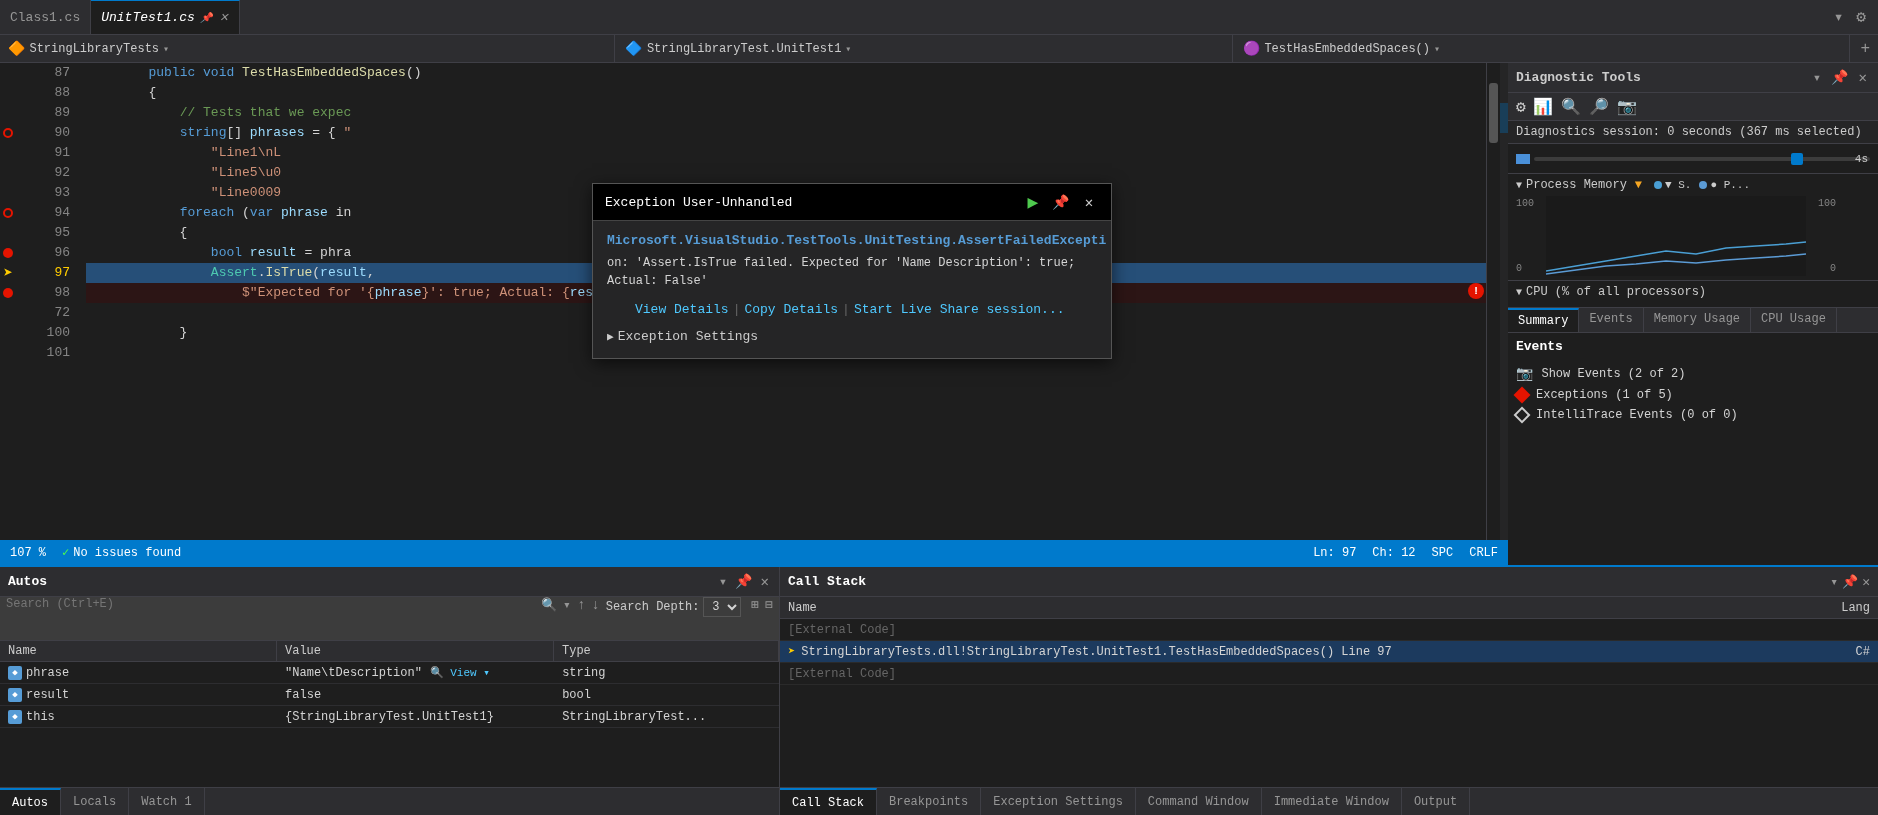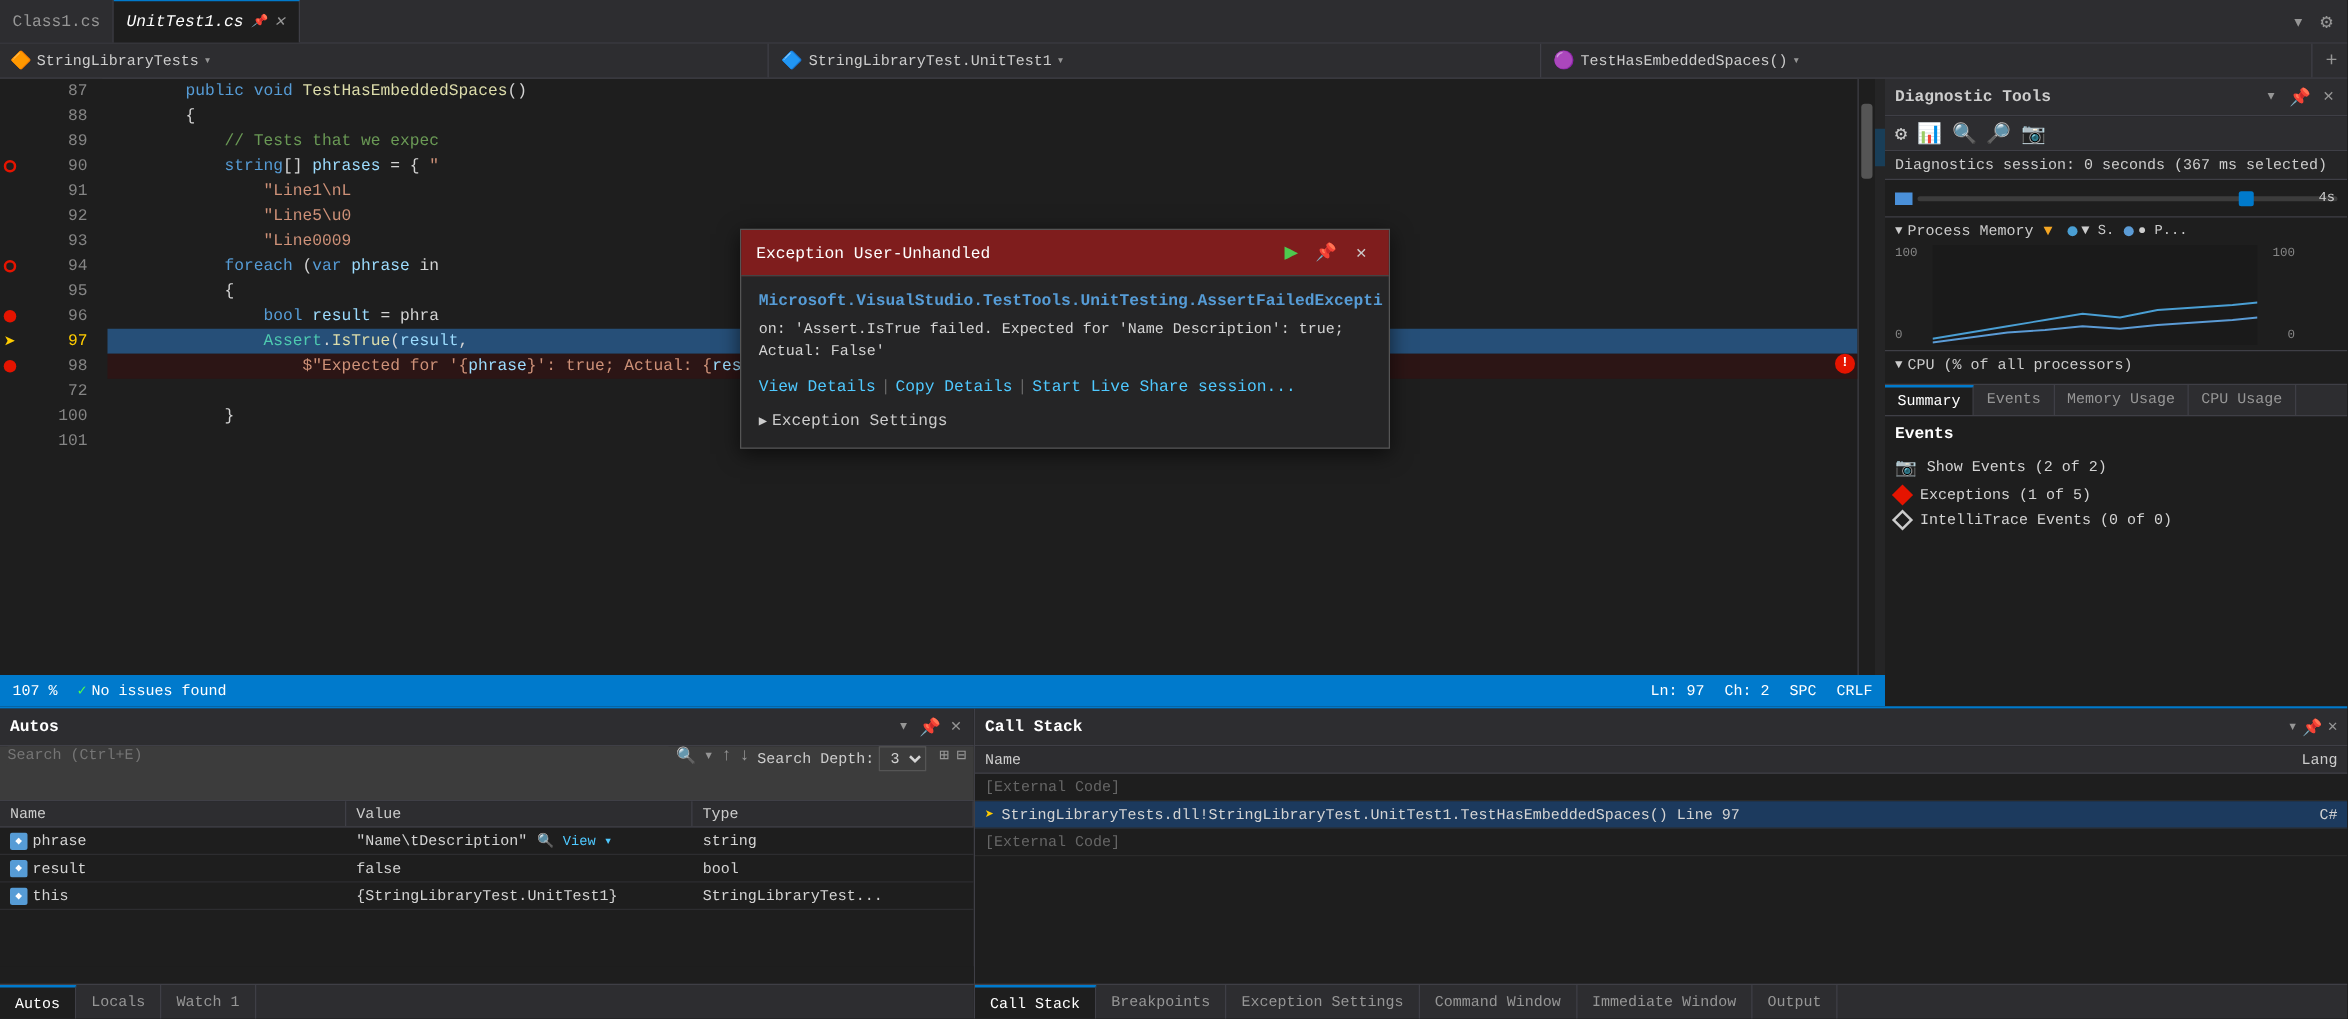--- a/index.html
+++ b/index.html
@@ -36,28 +36,28 @@
     .method { color: #dcdcaa; }
     .variable { color: #9cdcfe; }
     .interpolated { color: #ce9178; }
 
     
     .status-bar { height: 25px; background: #007acc; display: flex; align-items: center; padding: 0 10px; gap: 16px; flex-shrink: 0; font-size: 12px; color: white; }
     .status-item { display: flex; align-items: center; gap: 4px; cursor: pointer; }
 
     
     .exception-popup { position: absolute; top: 120px; left: 510px; width: 520px; background: #252526; border: 1px solid #555; box-shadow: 0 4px 16px rgba(0,0,0,0.6); z-index: 100; }
-    .popup-header { display: flex; align-items: center; padding: 8px 12px; background: #7f1d1d; border-bottom: 1px solid #444; gap: 8px; }
+    .popup-header { display: flex; align-items: center; padding: 8px 12px; background: #000000; border-bottom: 1px solid #444; gap: 8px; }
     .popup-title { font-size: 13px; color: #ffffff; flex: 1; }
     .popup-btn { width: 20px; height: 20px; display: flex; align-items: center; justify-content: center; cursor: pointer; color: #cccccc; font-size: 14px; }
     .popup-btn.green { color: #4ec94e; font-size: 18px; }
     .popup-content { padding: 12px 14px; }
     .exception-type { color: #569cd6; font-size: 13px; font-weight: bold; margin-bottom: 6px; }
     .exception-message { color: #d4d4d4; font-size: 12px; line-height: 1.5; margin-bottom: 12px; }
-    .exception-links { display: flex; align-items: center; gap: 4px; font-size: 13px; margin-bottom: 10px; }
+    .exception-links { display: flex; align-items: center; gap: 4px; font-size: 13px; margin-bottom: 10px; margin-left: 28px; }
     .exc-link { color: #4fc9ff; cursor: pointer; text-decoration: none; }
     .exc-sep { color: #666; }
     .exc-settings { display: flex; align-items: center; gap: 4px; color: #cccccc; cursor: pointer; font-size: 13px; padding: 2px 0; }
     .exc-settings-arrow { color: #cccccc; font-size: 11px; }
 
     
     .bottom-area { height: 250px; display: flex; flex-shrink: 0; border-top: 2px solid #007acc; }
 
     
     .autos-panel { width: 780px; flex-shrink: 0; background: #1e1e1e; border-right: 1px solid #3f3f46; display: flex; flex-direction: column; }
@@ -304,21 +304,21 @@
     <div class="status-bar">
       <div class="status-item">
         <span>107 %</span>
       </div>
       <div class="status-item">
         <span style="color:#4cff4c;">✓</span>
         <span>No issues found</span>
       </div>
       <div style="margin-left:auto;display:flex;gap:16px;align-items:center;">
         <span>Ln: 97</span>
-        <span>Ch: 2</span>
+        <span>Ch: 12</span>
         <span>SPC</span>
         <span>CRLF</span>
       </div>
     </div>
   </div>
 
   <div class="diag-full">
     <div class="diag-header">
       <span class="diag-title">Diagnostic Tools</span>
       <span class="diag-btn">▾</span>

